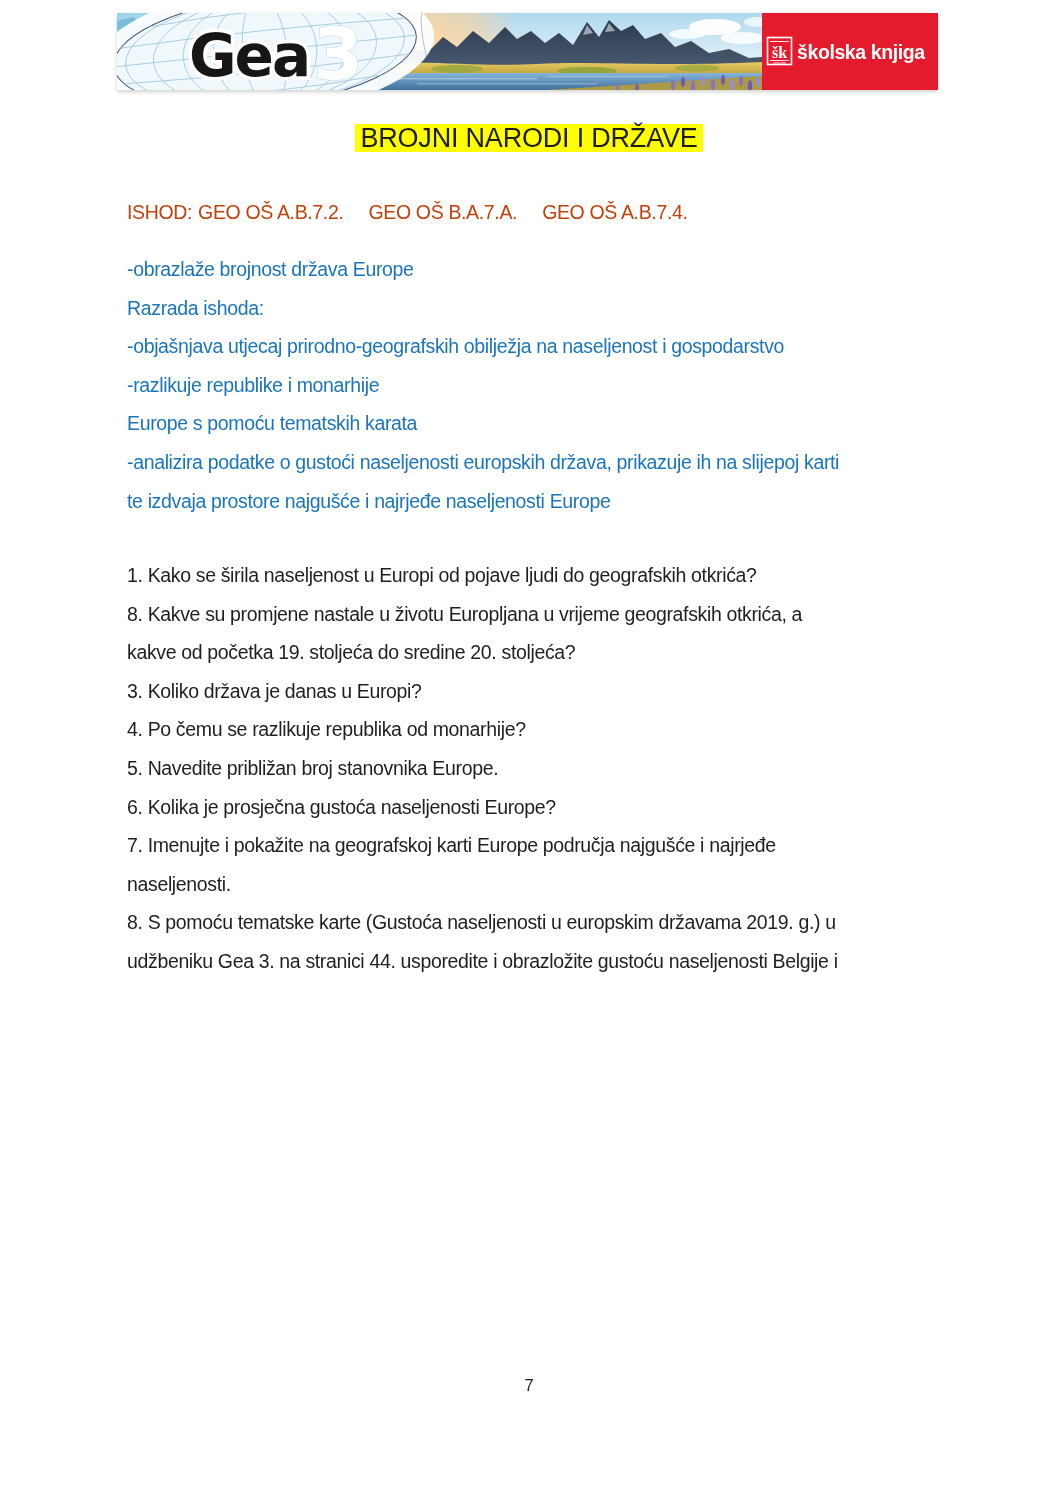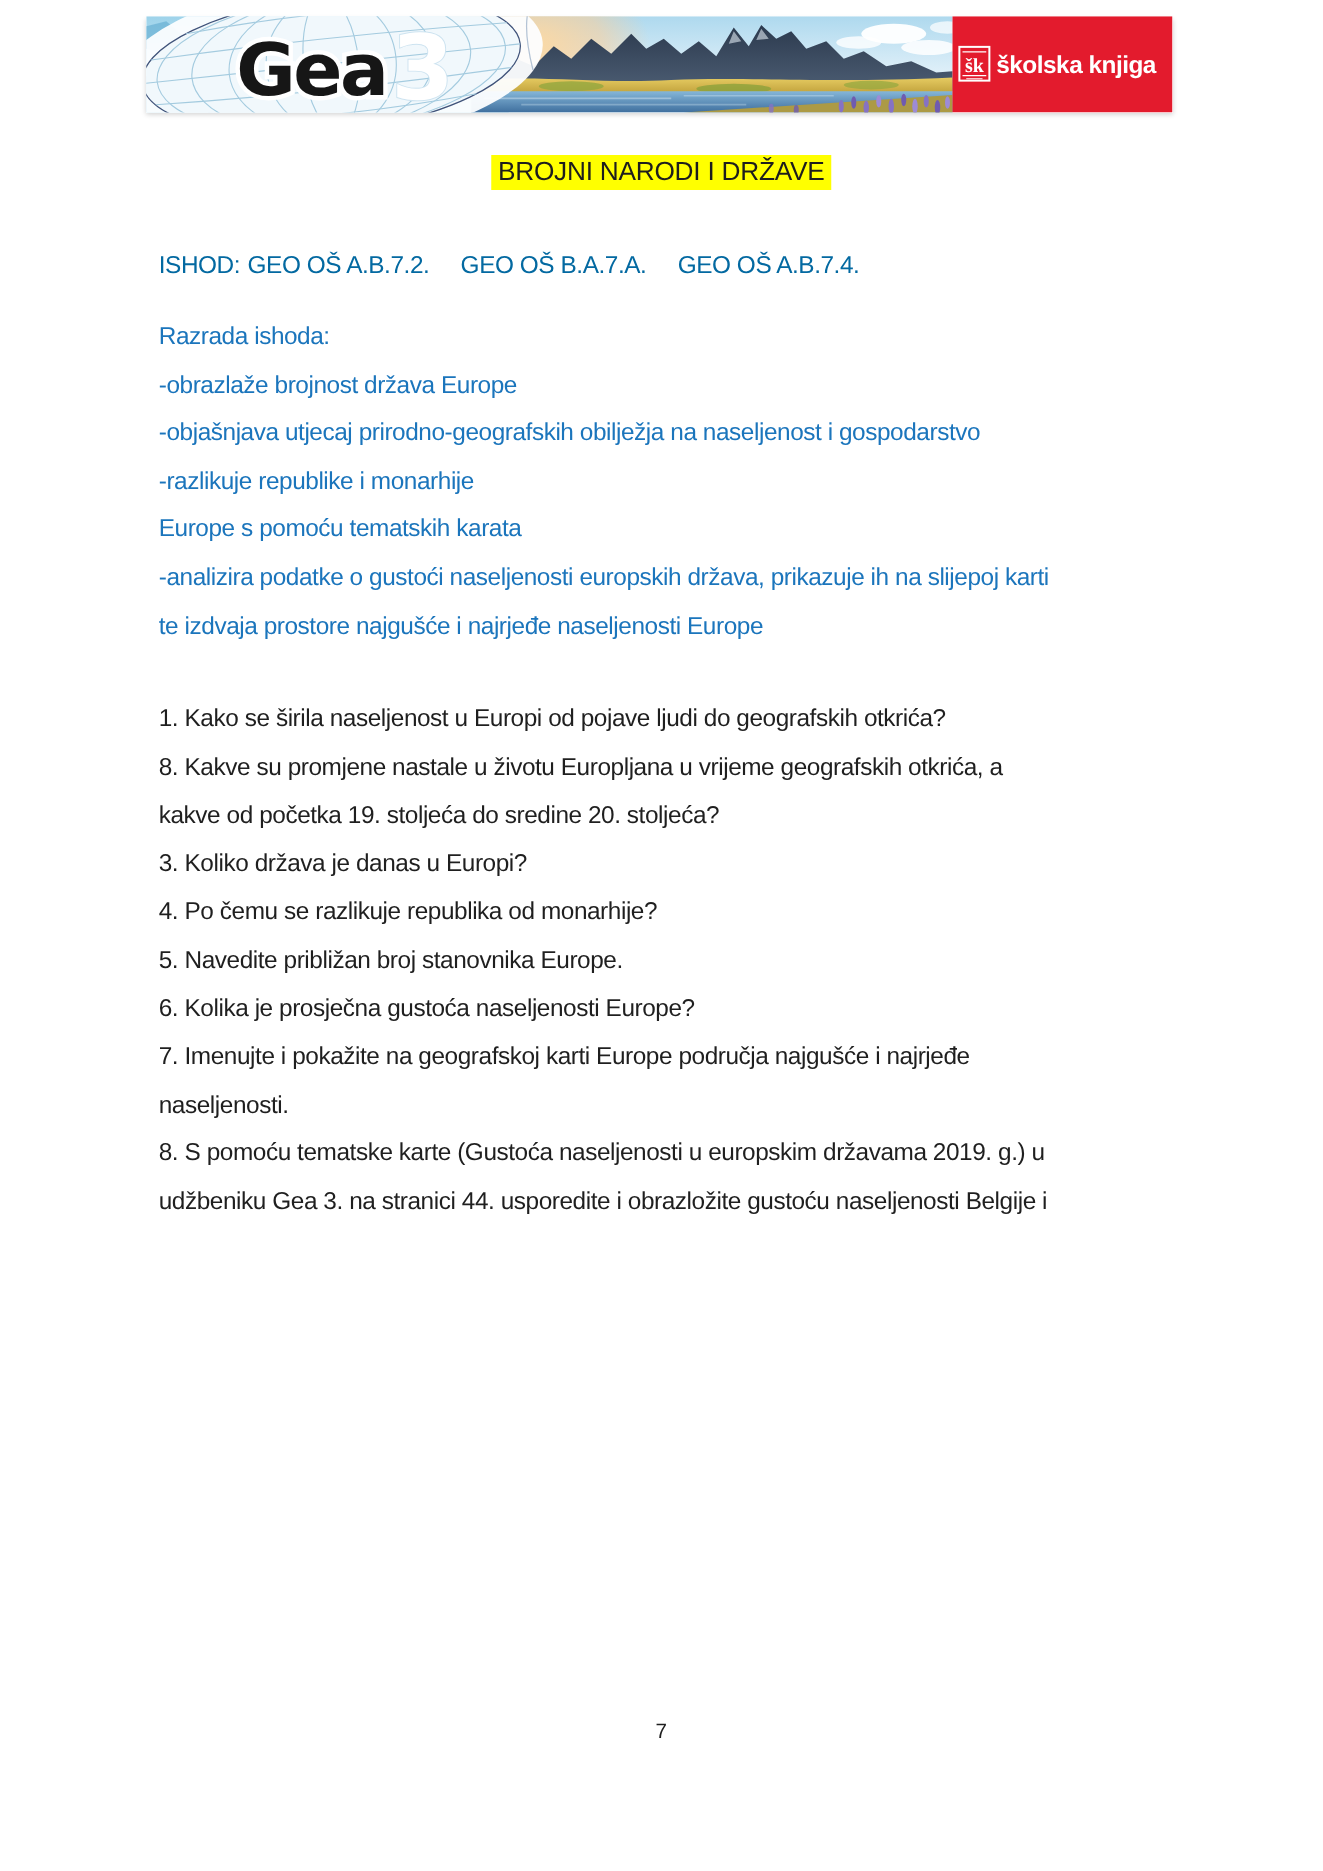--- a/index.html
+++ b/index.html
@@ -35,32 +35,32 @@
     font-weight:bold; fill:#ffffff;
   }
   .title-row {
     position:absolute; top:124px; left:0; width:100%;
     text-align:center;
   }
   .title-highlight {
     display:inline-block;
     background:#ffff00;
     color:#1d1d1d;
-    font-size:21px; line-height:28px;
+    font-size:27px; line-height:28px;
     padding:0 5px;
     letter-spacing:-0.2px;
   }
   .line {
     height:38.6px; line-height:38.6px;
     font-size:19.5px; letter-spacing:-0.35px;
     white-space:nowrap;
   }
   .ishod {
     position:absolute; top:193px; left:127px; right:0;
-    color:#0369a1;
+    color:#c2410c;
   }
   .ishod .code { margin-left:25px; }
   .ishod .code.first { margin-left:6px; }
   .razrada {
     position:absolute; top:250px; left:127px; right:0;
     color:#1b75bc;
   }
   .pitanja {
     position:absolute; top:556px; left:127px; right:0;
     color:#1f1f1f;
@@ -201,22 +201,22 @@
 
   <div class="title-row">
     <span class="title-highlight">BROJNI NARODI I DRŽAVE</span>
   </div>
 
   <div class="ishod line">
     <span>ISHOD:</span><span class="code first">GEO OŠ A.B.7.2.</span><span class="code">GEO OŠ B.A.7.A.</span><span class="code">GEO OŠ A.B.7.4.</span>
   </div>
 
   <section class="razrada">
+    <div class="line">-obrazlaže brojnost država Europe</div>
     <div class="line heading">Razrada ishoda:</div>
-    <div class="line">-obrazlaže brojnost država Europe</div>
     <div class="line">-objašnjava utjecaj prirodno-geografskih obilježja na naseljenost i gospodarstvo</div>
     <div class="line">-razlikuje republike i monarhije</div>
     <div class="line">Europe s pomoću tematskih karata</div>
     <div class="line">-analizira podatke o gustoći naseljenosti europskih država, prikazuje ih na slijepoj karti</div>
     <div class="line">te izdvaja prostore najgušće i najrjeđe naseljenosti Europe</div>
   </section>
 
   <section class="pitanja">
     <div class="line">1. Kako se širila naseljenost u Europi od pojave ljudi do geografskih otkrića?</div>
     <div class="line">8. Kakve su promjene nastale u životu Europljana u vrijeme geografskih otkrića, a</div>

